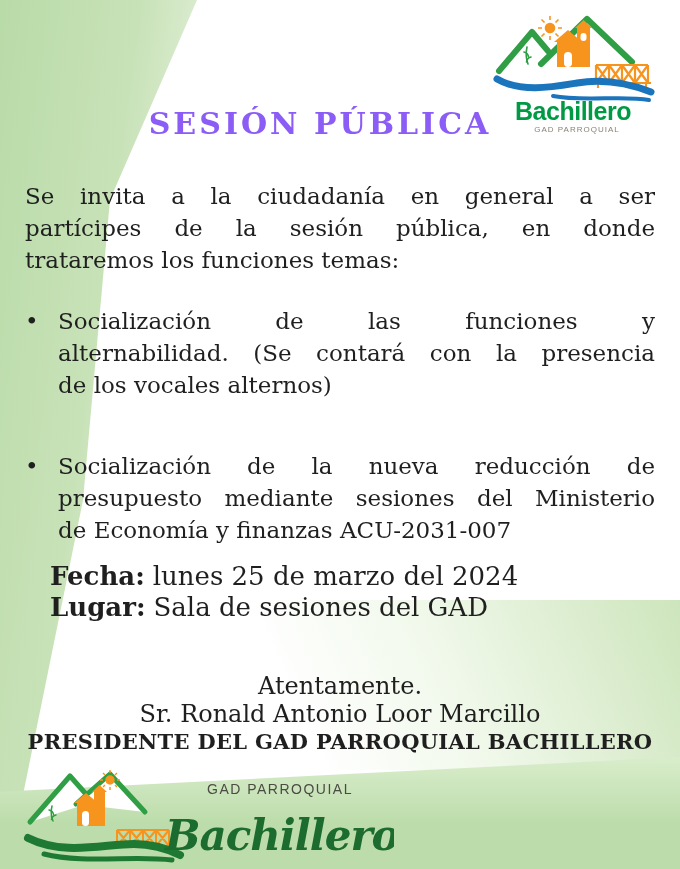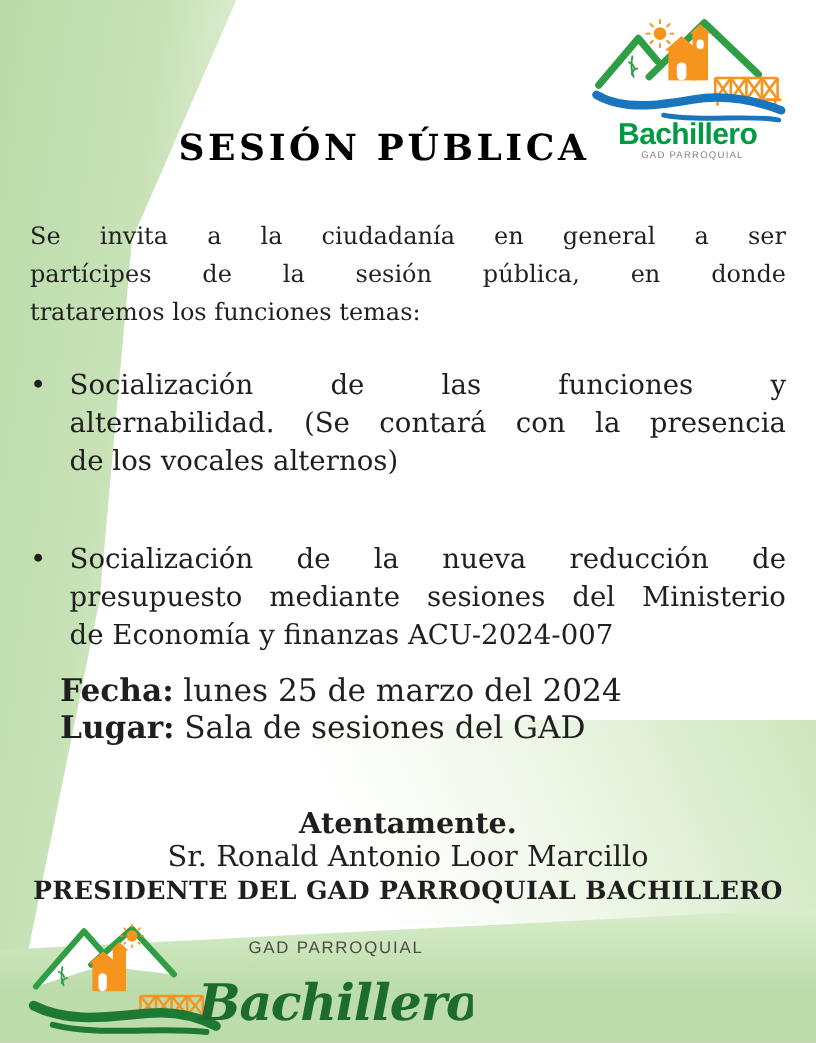--- a/index.html
+++ b/index.html
@@ -20,42 +20,42 @@
   }
   .band-bottom{
     position:absolute; left:0; right:0; bottom:0; height:112px;
     clip-path:polygon(0 31%, 100% 0, 100% 100%, 0 100%);
     background:linear-gradient(to bottom,#d9edcb,#bcdcab 60%);
   }
   
   .title{
     position:absolute; left:95px; top:106px; width:450px;
     text-align:center; font-size:30px; font-weight:bold;
-    letter-spacing:3px; color:#000000;
+    letter-spacing:3px; color:#8b5cf6;
   }
   .logo-top{ position:absolute; right:24px; top:6px; width:165px; height:132px; }
   
   .textcol{ position:absolute; left:25px; right:25px; }
-  .intro{ top:180px; font-size:20px; }
+  .intro{ top:180px; font-size:23px; }
   .intro .line{ line-height:32px; }
   .jline{ text-align:justify; text-align-last:justify; }
   .nline{ text-align:left; }
   .bullet-item{ position:absolute; left:25px; right:25px; display:flex; font-size:23px; }
   .bullet-item.b1{ top:305px; }
   .bullet-item.b2{ top:450px; }
   .bullet-marker{ width:33px; flex:none; line-height:32px; }
   .bullet-text{ flex:1; }
   .bullet-text .line{ line-height:32px; }
   .details{ top:561px; font-size:26px; }
   .details .row{ line-height:31px; }
   .details .lbl{ font-weight:bold;margin-left:25px; }
   .details .val{ margin-left:8px;margin-top:28px; }
   
   .signature{ position:absolute; left:25px; right:25px; top:672px; text-align:center; }
-  .sig-closing{ font-size:24px; font-weight:bold; line-height:28px; }
+  .sig-closing{ font-size:24px; font-weight:normal; line-height:28px; }
   .sig-name{ font-size:24px; line-height:28px; }
   .sig-role{ font-size:21px; font-weight:bold; line-height:27px; letter-spacing:0.3px; }
   
   .logo-bottom{ position:absolute; left:22px; bottom:2px; width:372px; height:107px; }
   svg text{ user-select:none; }
 </style>
 </head>
 <body>
 
 <div class="page">
@@ -115,21 +115,21 @@
       <span class="line jline" style="display:block">alternabilidad. (Se contará con la presencia</span>
       <span class="line nline" style="display:block">de los vocales alternos)</span>
     </span>
   </div>
 
   <div class="bullet-item b2">
     <span class="bullet-marker">•</span>
     <span class="bullet-text">
       <span class="line jline" style="display:block">Socialización de la nueva reducción de</span>
       <span class="line jline" style="display:block">presupuesto mediante sesiones del Ministerio</span>
-      <span class="line nline" style="display:block">de Economía y finanzas ACU-2024-007</span>
+      <span class="line nline" style="display:block">de Economía y finanzas ACU-2031-007</span>
     </span>
   </div>
 
   <div class="textcol details">
     <div class="row">
       <span class="lbl">Fecha:</span><span class="val">lunes 25 de marzo del 2024</span>
     </div>
     <div class="row">
       <span class="lbl">Lugar:</span><span class="val">Sala de sesiones del GAD</span>
     </div>

